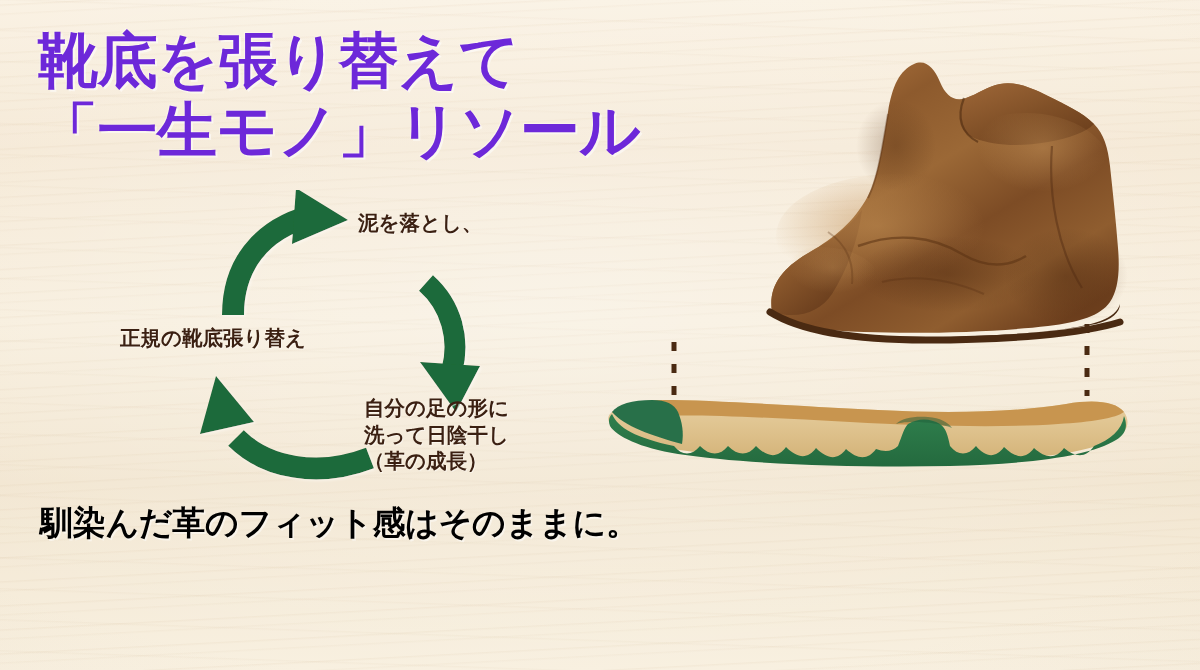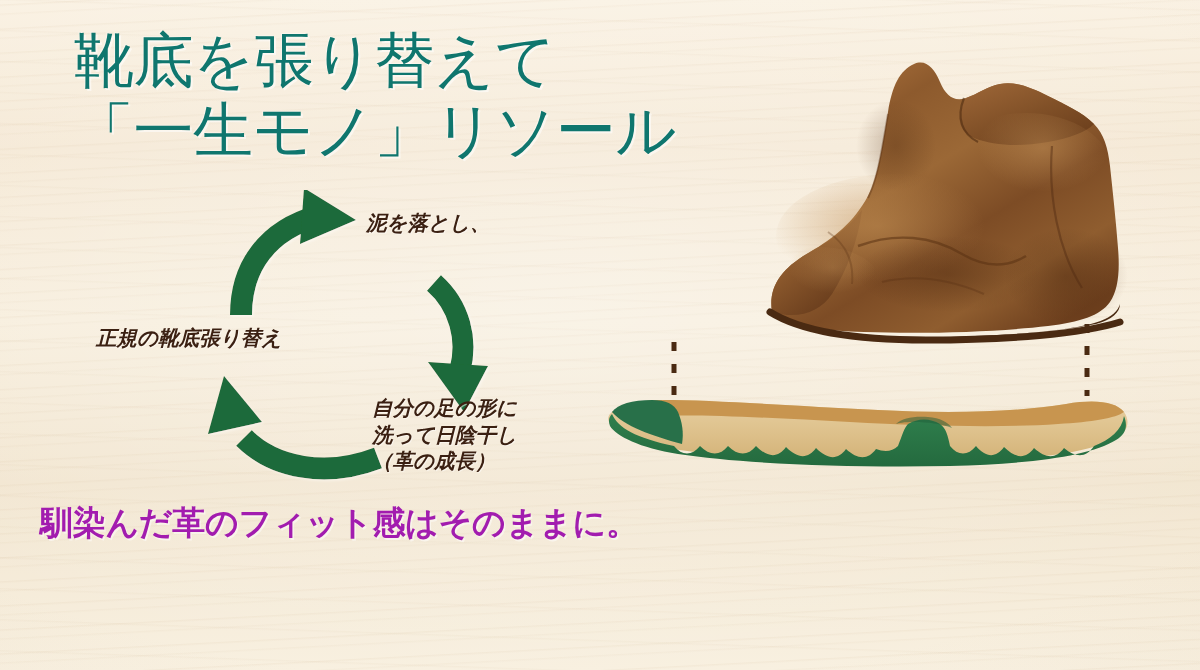--- a/index.html
+++ b/index.html
@@ -68,56 +68,54 @@
   
   #title-block {
     position: absolute;
     left: 38px;
     top: 26px;
     width: 640px;
   }
   .title-line {
     font-size: 60px;
     line-height: 1.16;
-    font-weight: 400;
+    font-weight: 700;
     letter-spacing: -0.5px;
-    color: #0f766e;
+    color: #6d28d9;
     text-shadow:
       2px 2px 0 rgba(255,255,255,0.55),
       -1px -1px 0 rgba(255,255,255,0.35);
     white-space: nowrap;
-    margin-left: 36px;
   }
 
   
   #cycle {
     position: absolute;
-    left: 36px;
+    left: 28px;
     top: 190px;
     width: 560px;
     height: 310px;
-    font-style: italic;
   }
   #cycle-svg {
     position: absolute;
     left: 0;
     top: 0;
   }
   .cycle-label {
     position: absolute;
     color: #3b2012;
     font-weight: 700;
     font-size: 20.5px;
     line-height: 1.30;
     text-shadow: 1px 1px 0 rgba(255,255,255,0.5);
     white-space: nowrap;
   }
   #label-wash   { left: 330px; top: 20px;  text-align: left; }
   #label-fit    { left: 336px; top: 205px; text-align: left; }
-  #label-resole { left: 28px;  top: 135px; text-align: center; width: 250px; }
+  #label-resole { left: 28px;  top: 135px; text-align: right; width: 250px; }
 
   
   #boot-art {
     position: absolute;
     left: 596px;
     top: 36px;
     width: 604px;
     height: 460px;
   }
 
@@ -125,21 +123,21 @@
   #bottom-copy {
     position: absolute;
     left: 40px;
     top: 500px;
     width: 1140px;
   }
   .copy-line {
     font-size: 33px;
     line-height: 1.40;
     font-weight: 700;
-    color: #a21caf;
+    color: #000000;
     text-shadow: 1.5px 1.5px 0 rgba(255,255,255,0.5);
     white-space: nowrap;
     letter-spacing: -0.3px;
   }
 </style>
 </head>
 <body>
 
 <div id="poster">
 

